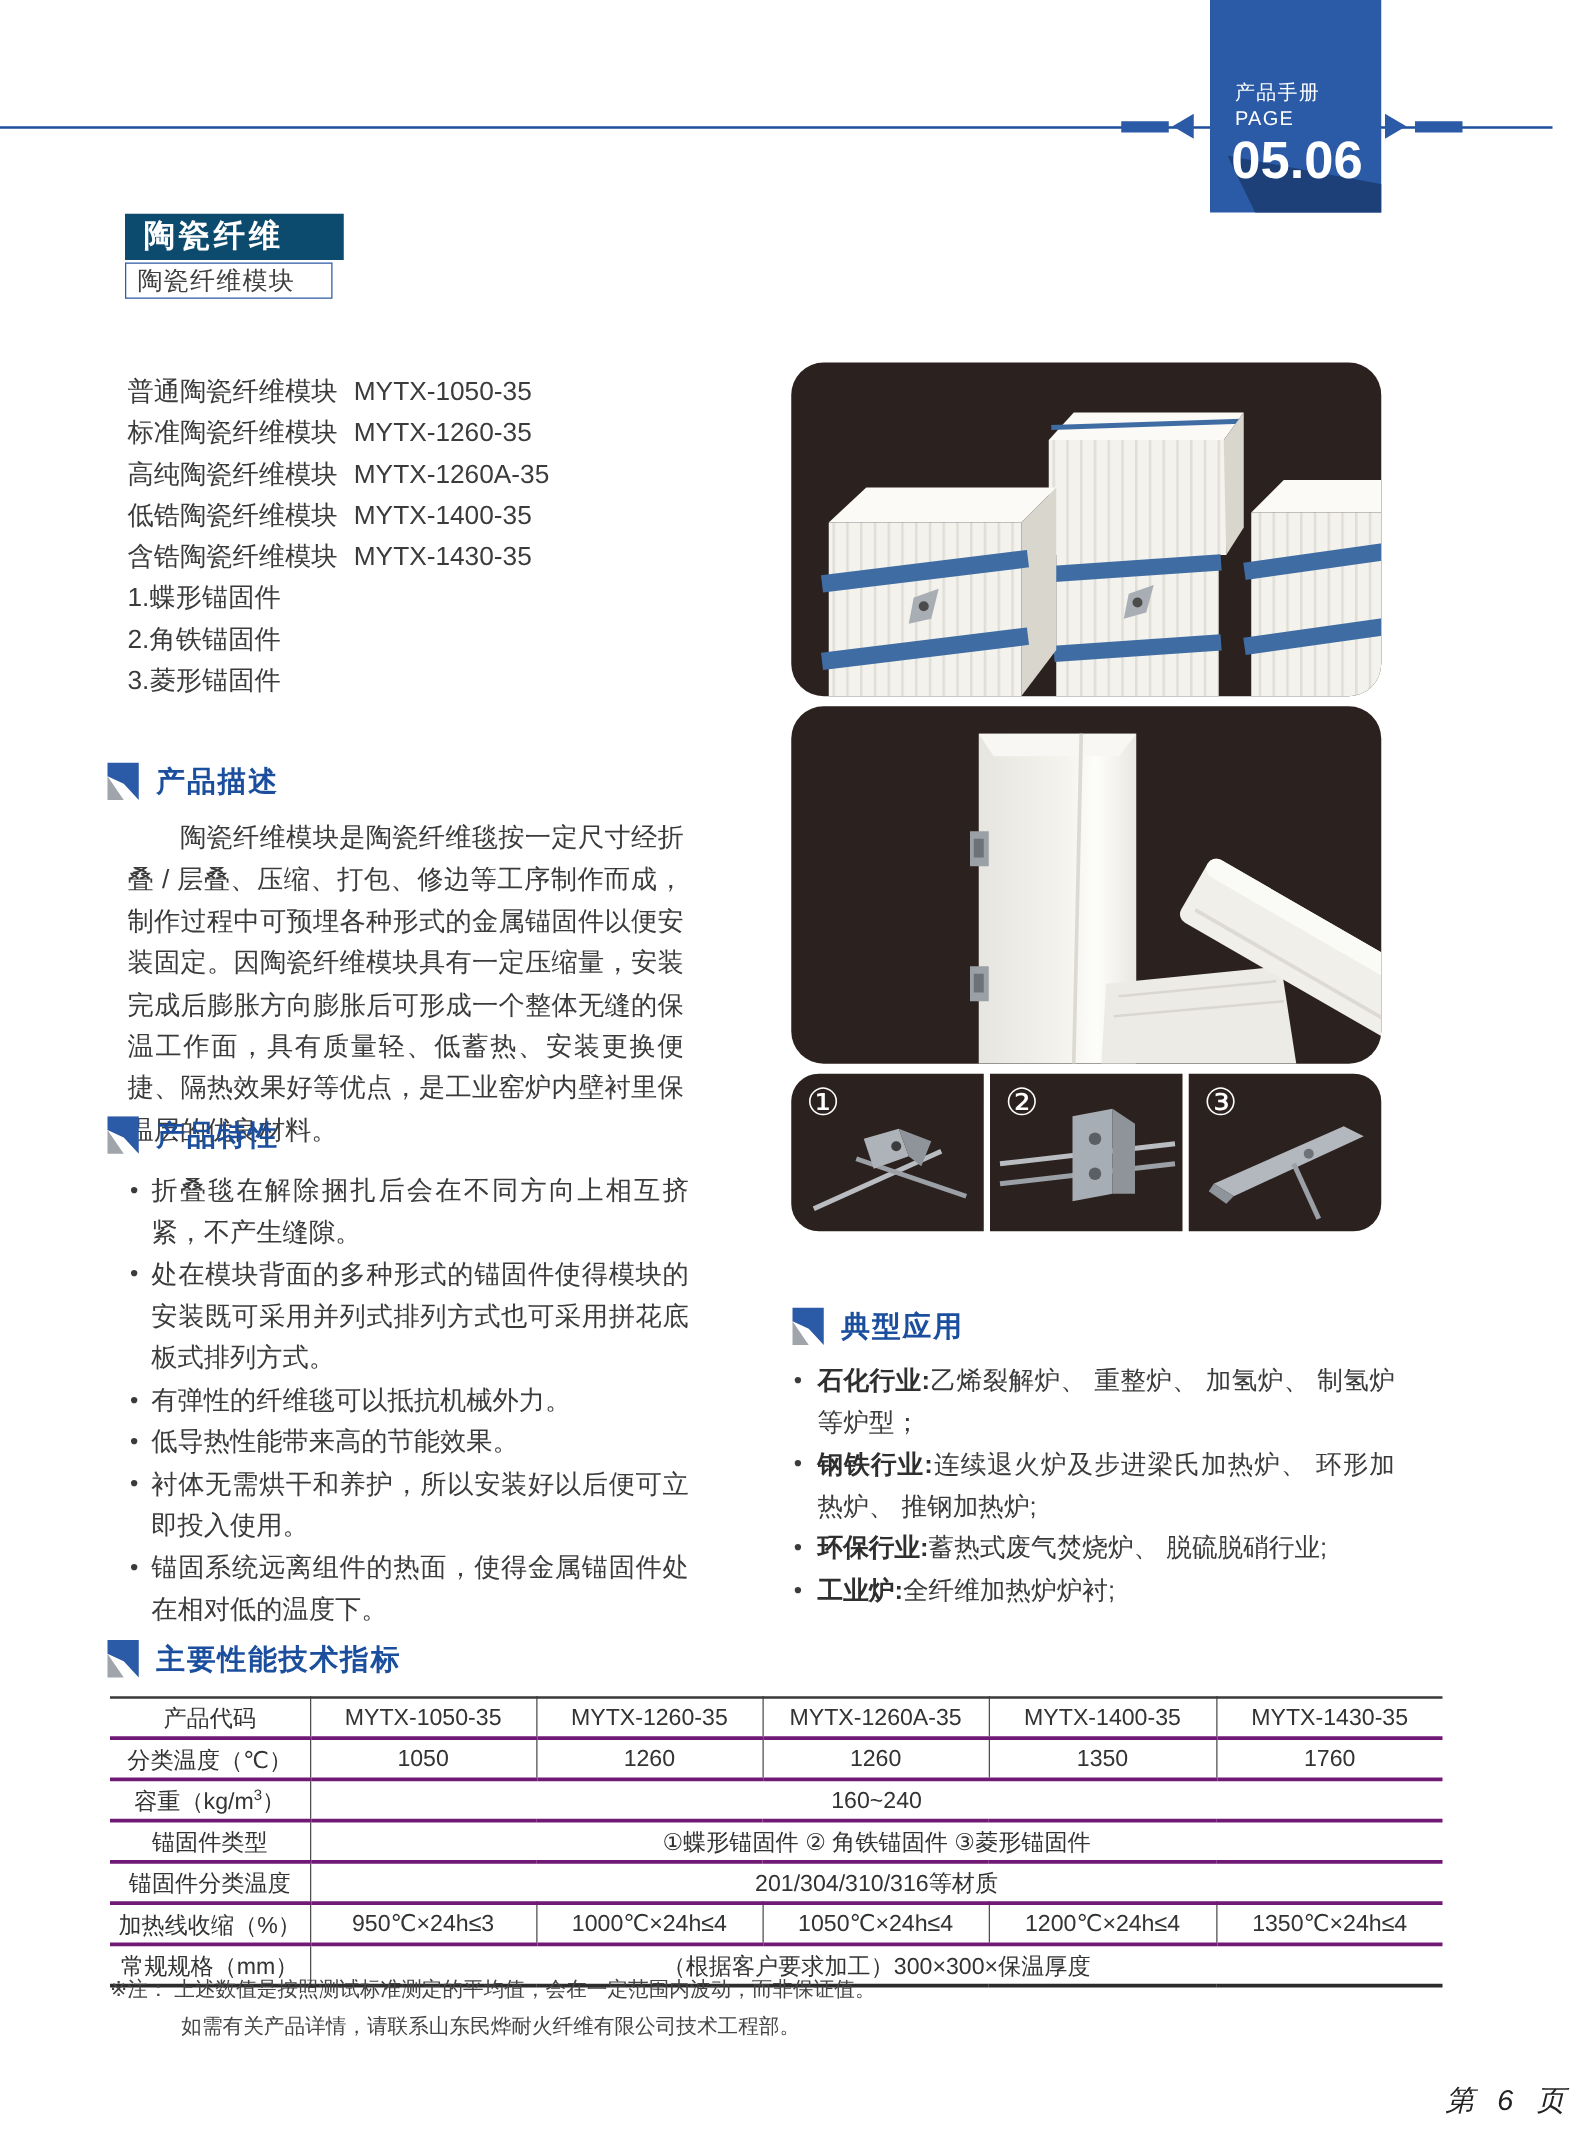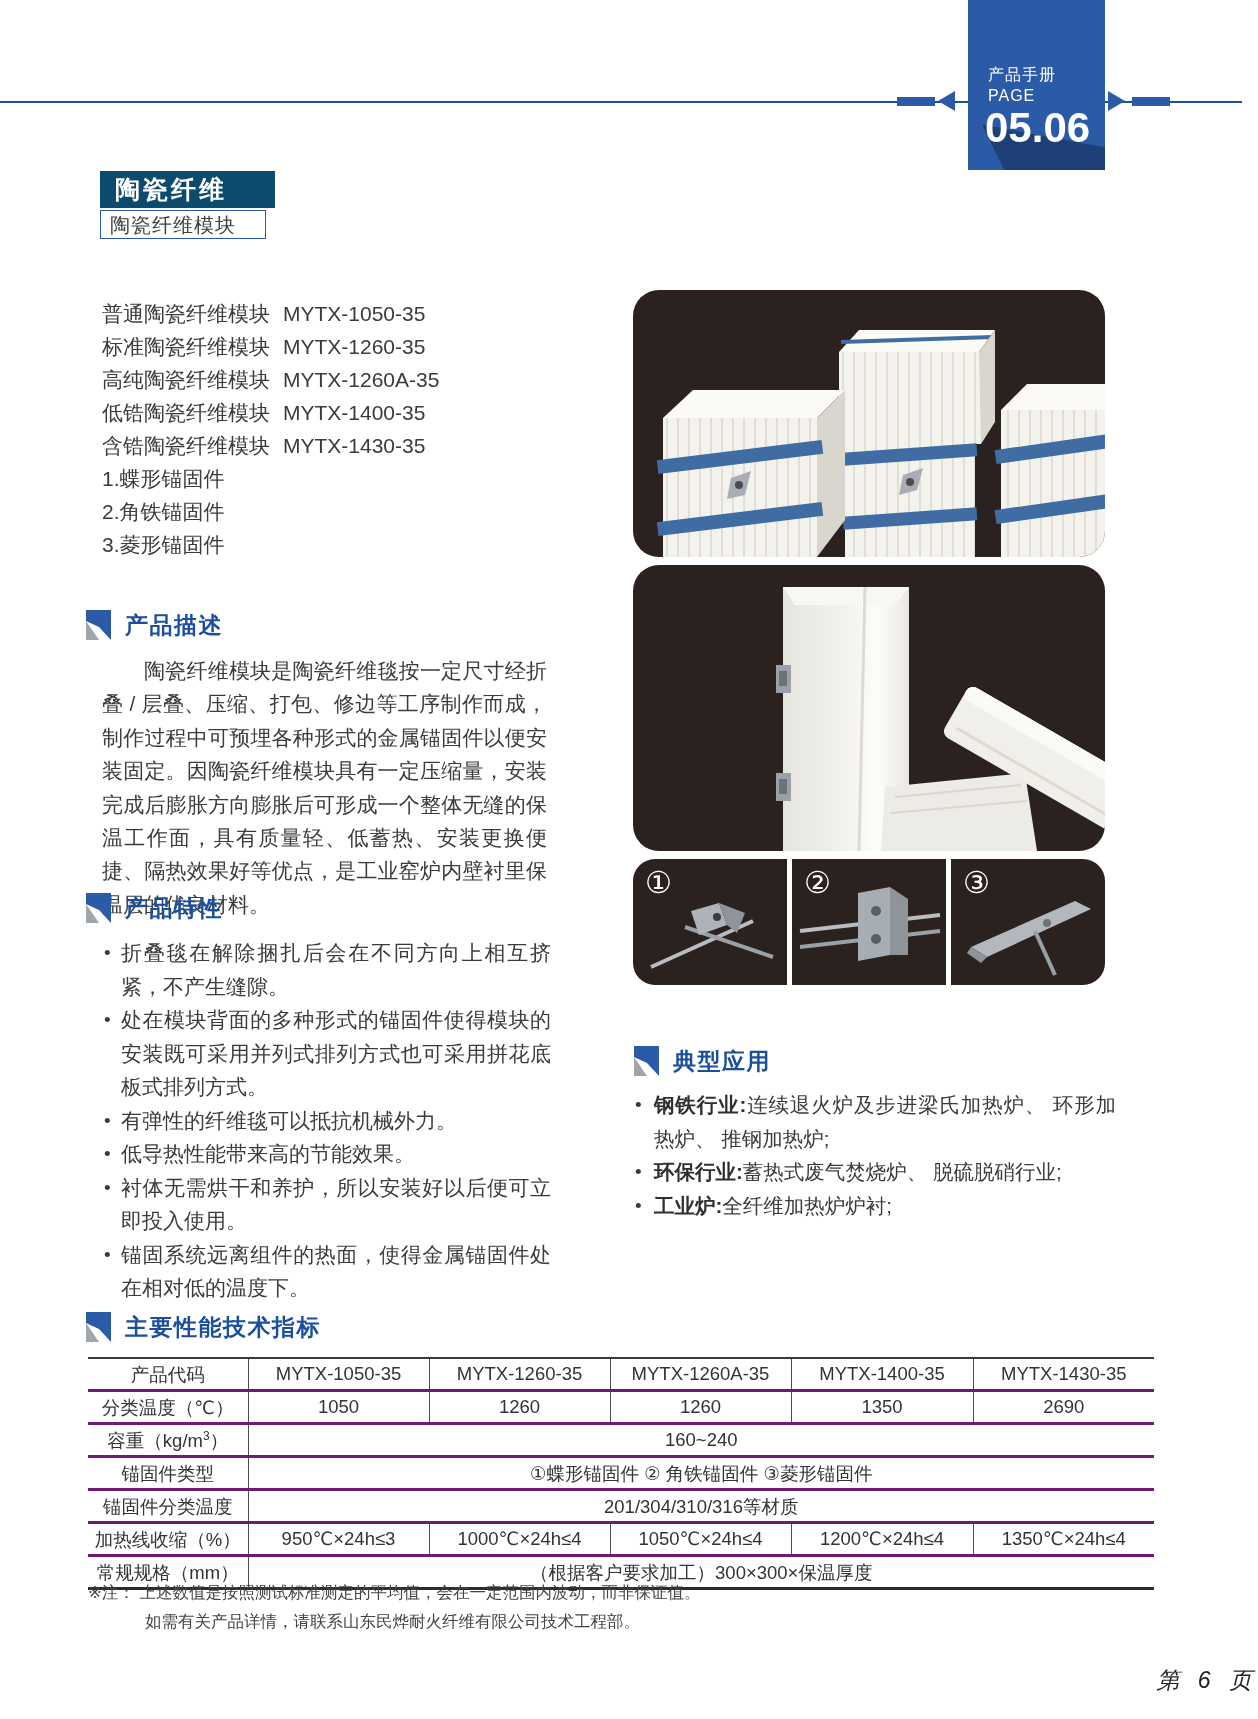--- a/index.html
+++ b/index.html
@@ -256,20 +256,23 @@
 
 <div class="sec-apps">
   <div class="sec-head">
     <svg class="bm" width="27" height="31" viewBox="0 0 27 31">
       <polygon fill="#9fa5ab" points="1,11 14,30 1,30"></polygon>
       <polygon fill="#2b5aa7" points="1,0 26,0 26,30 14,17 1,11"></polygon>
     </svg>
     <span>典型应用</span>
   </div>
   <div class="apps-list">
+    <div class="app-item">
+      <span class="app-label">石化行业:</span><span>乙烯裂解炉、 重整炉、 加氢炉、 制氢炉等炉型；</span>
+    </div>
     <div class="app-item">
       <span class="app-label">钢铁行业:</span><span>连续退火炉及步进梁氏加热炉、 环形加热炉、 推钢加热炉;</span>
     </div>
     <div class="app-item">
       <span class="app-label">环保行业:</span><span>蓄热式废气焚烧炉、 脱硫脱硝行业;</span>
     </div>
     <div class="app-item">
       <span class="app-label">工业炉:</span><span>全纤维加热炉炉衬;</span>
     </div>
   </div>
@@ -300,21 +303,21 @@
     <td class="vline">MYTX-1260A-35</td>
     <td class="vline">MYTX-1400-35</td>
     <td class="vline">MYTX-1430-35</td>
   </tr>
   <tr>
     <td>分类温度（℃）</td>
     <td class="vline">1050</td>
     <td class="vline">1260</td>
     <td class="vline">1260</td>
     <td class="vline">1350</td>
-    <td class="vline">2690</td>
+    <td class="vline">1760</td>
   </tr>
   <tr>
     <td><span>容重（kg/m</span><sup>3</sup><span>）</span></td>
     <td class="vline" colspan="5">160~240</td>
   </tr>
   <tr>
     <td>锚固件类型</td>
     <td class="vline" colspan="5">①蝶形锚固件  ② 角铁锚固件  ③菱形锚固件</td>
   </tr>
   <tr>

